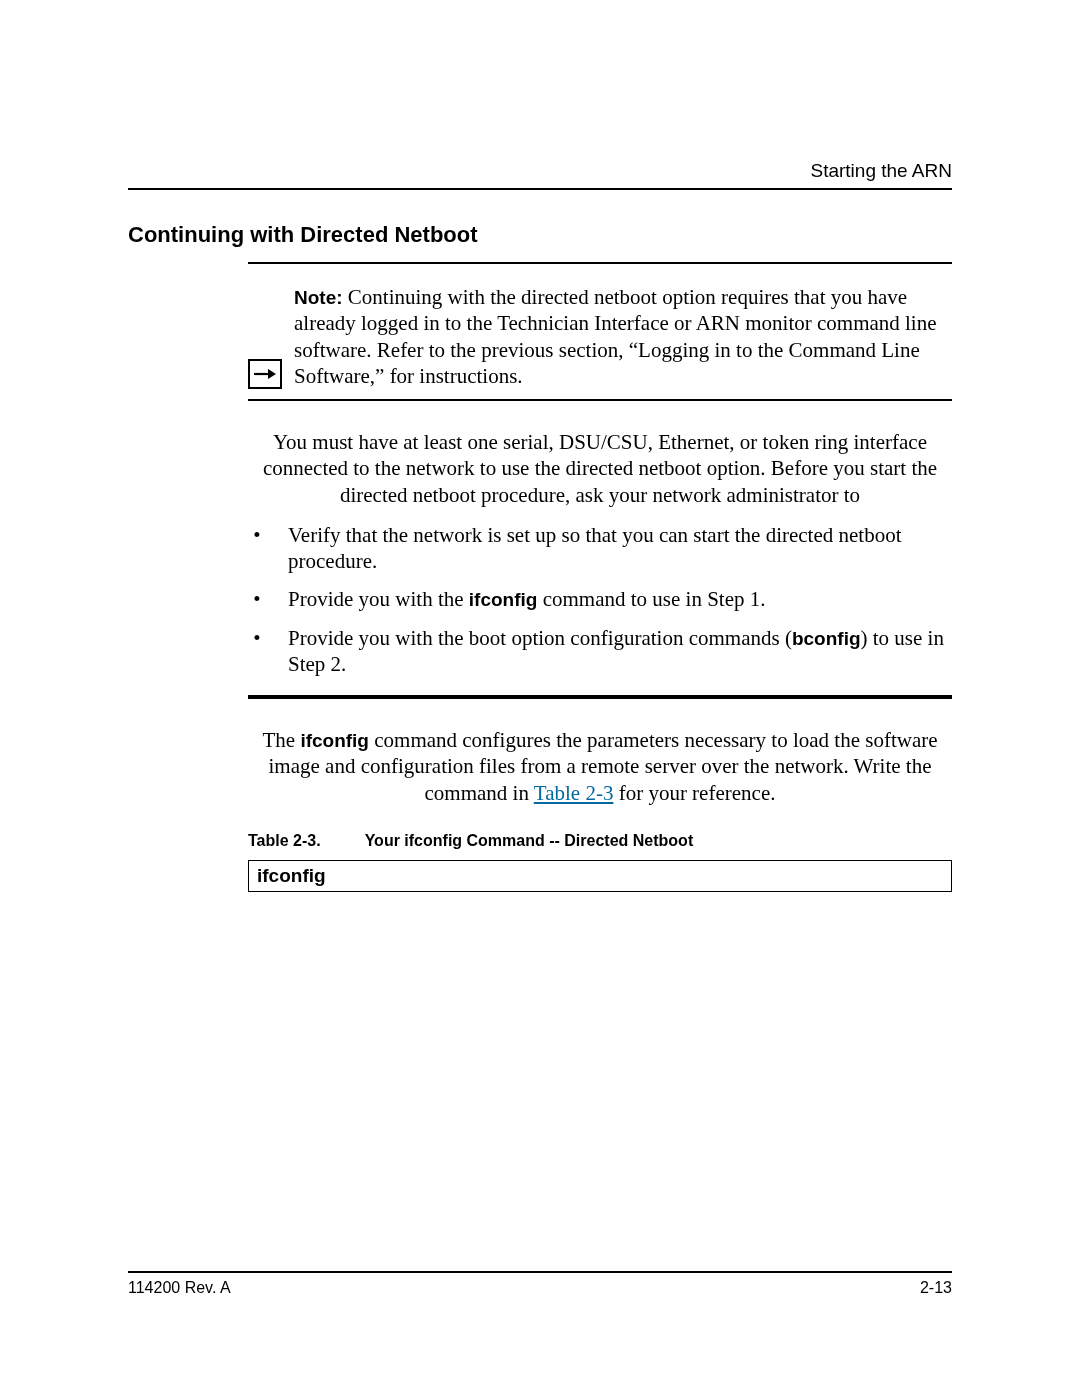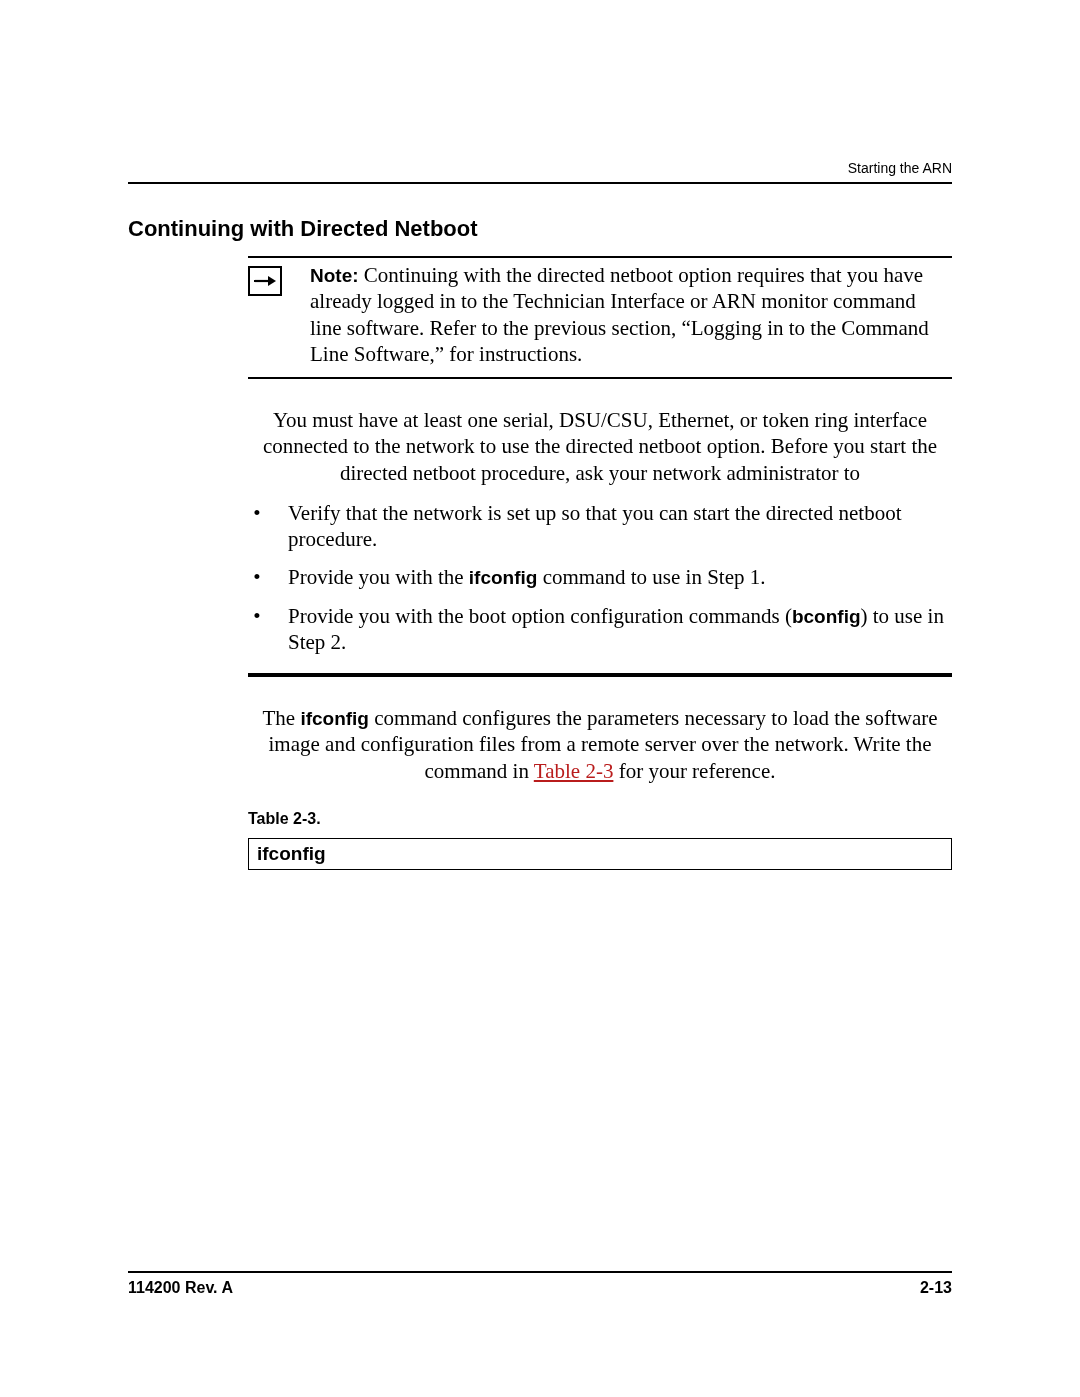--- a/index.html
+++ b/index.html
@@ -12,21 +12,21 @@
   }
   .page {
     width: 1080px;
     height: 1397px;
     box-sizing: border-box;
     padding: 160px 128px 100px 128px;
     position: relative;
   }
   .header-label {
     font-family: Arial, Helvetica, sans-serif;
-    font-size: 14px;
+    font-size: 19px;
     text-align: right;
     margin-bottom: 6px;
   }
   .header-rule {
     border: 0;
     border-top: 2px solid #000;
     margin: 0;
   }
   .section-title {
     font-family: Arial, Helvetica, sans-serif;
@@ -37,23 +37,23 @@
   .indent-block {
     margin-left: 120px;
   }
   .indent-rule {
     border: 0;
     border-top: 2px solid #000;
     margin: 0;
   }
   .note-row {
     display: flex;
-    align-items: flex-start;
-    gap: 28px;
-    padding: 4px 0 10px 0;
+    align-items: flex-end;
+    gap: 12px;
+    padding: 20px 0 10px 0;
   }
   .note-icon {
     width: 34px;
     height: 30px;
     border: 2.5px solid #000;
     box-sizing: border-box;
     display: flex;
     align-items: center;
     justify-content: center;
     margin-top: 4px;
@@ -100,21 +100,21 @@
     width: 18px;
     flex: 0 0 auto;
     text-align: center;
   }
   .inline-bold {
     font-family: Arial, Helvetica, sans-serif;
     font-weight: bold;
     font-size: 19px;
   }
   .link {
-    color: #b91c1c;
+    color: #0369a1;
     text-decoration: underline;
   }
   .table-caption {
     font-family: Arial, Helvetica, sans-serif;
     font-weight: bold;
     font-size: 16px;
     margin-top: 26px;
     display: flex;
     gap: 44px;
   }
@@ -124,21 +124,20 @@
     padding: 4px 8px;
     font-family: Arial, Helvetica, sans-serif;
     font-weight: bold;
     font-size: 19px;
   }
   .footer {
     position: absolute;
     left: 128px;
     right: 128px;
     bottom: 100px;
-    font-weight: bold;
   }
   .footer-rule {
     border: 0;
     border-top: 2px solid #000;
     margin: 0 0 6px 0;
   }
   .footer-row {
     display: flex;
     justify-content: space-between;
     font-family: Arial, Helvetica, sans-serif;
@@ -201,20 +200,21 @@
 
 
     <hr class="indent-rule">
 
     <div class="body-text">
       <span>The </span><span class="inline-bold">ifconfig</span><span> command configures the parameters necessary to load the software image and configuration files from a remote server over the network. Write the command in </span><a href="#" class="link">Table 2-3</a><span> for your reference.</span>
     </div>
 
     <div class="table-caption">
       <span>Table 2-3.</span>
+      <span>Your ifconfig Command -- Directed Netboot</span>
     </div>
 
     <div class="table-box">ifconfig</div>
 
   </div>
 
   <div class="footer">
     <hr class="footer-rule">
     <div class="footer-row">
       <span>114200 Rev. A</span>

